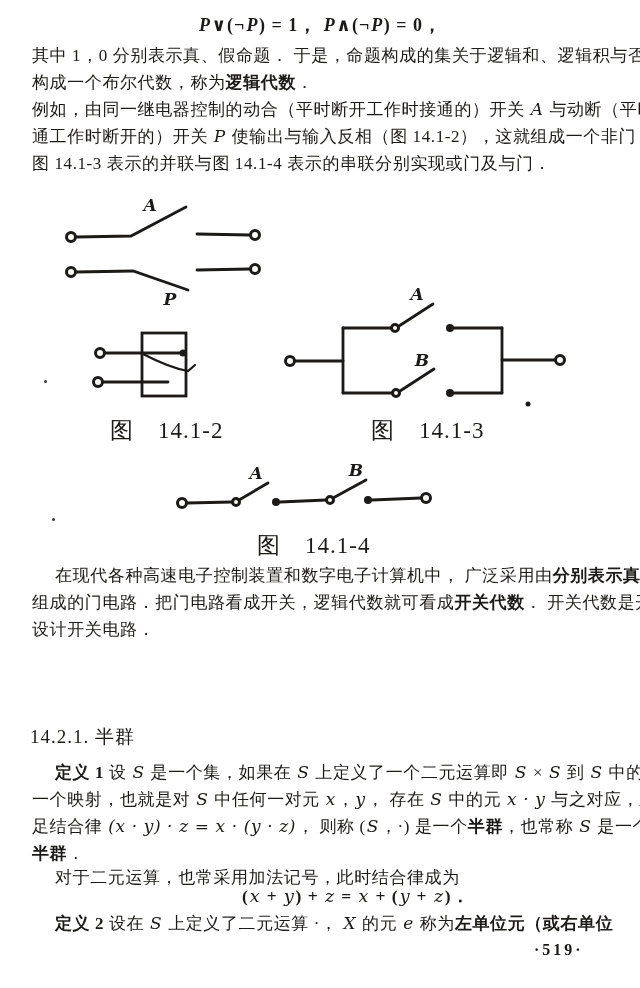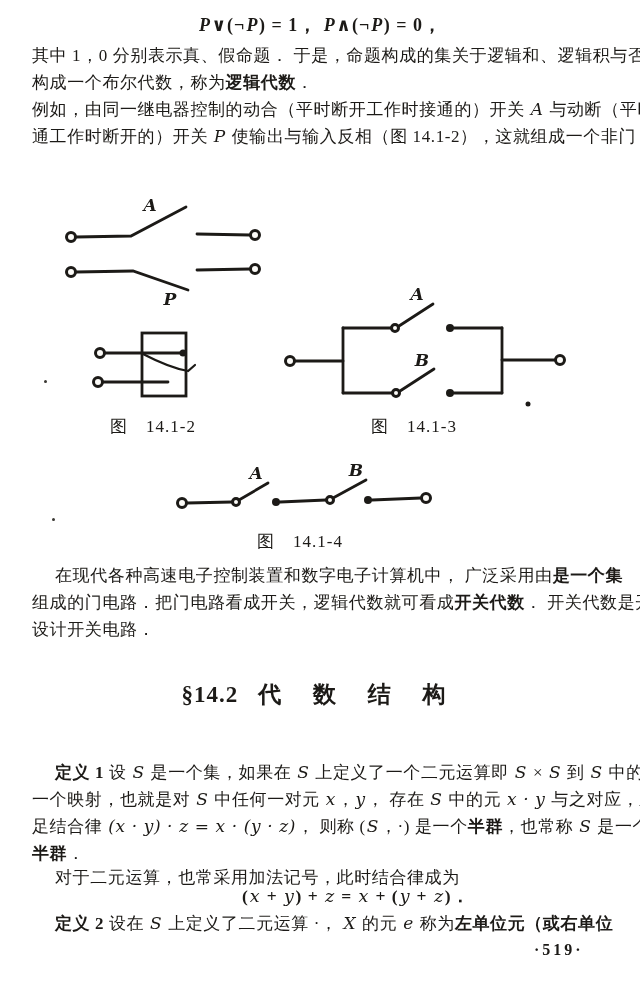--- a/index.html
+++ b/index.html
@@ -26,21 +26,21 @@
   #para1{top:42px;}
   #para2{top:96px;}
   #para3{top:562px;}
   #heading{top:680px;font-size:23px;height:30px;line-height:30px;}
   #subheading{top:724px;left:30px;font-size:19px;height:26px;line-height:26px;letter-spacing:1px;}
   #def1{top:759px;}
   #para4{top:864px;}
   #formula-mid{top:884px;height:24px;line-height:24px;font-size:17.5px;margin-left:36px;}
   #def2{top:910px;}
   #page-number{top:941px;left:534px;font-size:16px;font-weight:700;letter-spacing:3px;}
-  .caption{font-size:17px;letter-spacing:1px;white-space:nowrap;}
+  .caption{font-size:23px;letter-spacing:1px;white-space:nowrap;}
   #caption-fig2{top:415px;left:110px;}
   #caption-fig3{top:415px;left:371px;}
   #caption-fig4{top:530px;left:257px;}
   svg{display:block;overflow:visible;}
   svg .wire{stroke:#1c1a17;stroke-width:2.8;stroke-linecap:round;fill:none;}
   svg .thin{stroke:#1c1a17;stroke-width:2.2;stroke-linecap:round;fill:none;}
   svg .ring{fill:#fcfbf8;stroke:#1c1a17;stroke-width:3;}
   svg .solid{fill:#1c1a17;stroke:none;}
   svg text{font-family:"DejaVu Serif","Liberation Serif",serif;font-style:italic;font-weight:700;font-size:17px;fill:#1c1a17;}
   .speck{position:absolute;background:#3a3833;border-radius:50%;}
@@ -53,20 +53,21 @@
   <div id="formula-top" class="abs line center"><span class="seg-fv">P</span><span class="seg-fo">∨(¬</span><span class="seg-fv">P</span><span class="seg-fo">) = 1，  </span><span class="seg-fv">P</span><span class="seg-fo">∧(¬</span><span class="seg-fv">P</span><span class="seg-fo">) = 0，</span></div>
 
   <div id="para1" class="block">
     <div class="line"><span>其中 1，0 分别表示真、假命题． 于是，命题构成的集关于逻辑和、逻辑积与否定</span></div>
     <div class="line"><span>构成一个布尔代数，称为</span><span class="seg-b">逻辑代数</span><span>．</span></div>
   </div>
 
   <div id="para2" class="block">
     <div class="line"><span>例如，由同一继电器控制的动合（平时断开工作时接通的）开关 </span><span class="seg-i">A</span><span> 与动断（平时接</span></div>
     <div class="line"><span>通工作时断开的）开关 </span><span class="seg-i">P</span><span> 使输出与输入反相（图 14.1-2），这就组成一个非门．</span></div>
+    <div class="line"><span>图 14.1-3 表示的并联与图 14.1-4 表示的串联分别实现或门及与门．</span></div>
   </div>
 
   <svg class="abs" style="left:40px;top:195px;" width="250" height="250" viewBox="0 0 250 250">
     <circle class="ring" cx="31" cy="42" r="4.5"></circle>
     <path class="wire" d="M36,42 L91,41 L146,12"></path>
     <text x="110" y="16" text-anchor="middle">A</text>
     <path class="wire" d="M157,39 L210,40"></path>
     <circle class="ring" cx="215" cy="40" r="4.5"></circle>
 
     <circle class="ring" cx="31" cy="77" r="4.5"></circle>
@@ -119,27 +120,27 @@
     <circle class="ring" cx="170" cy="40" r="3.5"></circle>
     <path class="wire" d="M173,38 L206,20"></path>
     <text x="196" y="16" text-anchor="middle">B</text>
     <circle class="solid" cx="208" cy="40" r="4"></circle>
     <path class="wire" d="M212,40 L261,38"></path>
     <circle class="ring" cx="266" cy="38" r="4.5"></circle>
   </svg>
   <div id="caption-fig4" class="abs caption">图　14.1-4</div>
 
   <div id="para3" class="block">
-    <div class="line indent"><span>在现代各种高速电子控制装置和数字电子计算机中， 广泛采用由</span><span class="seg-b">是一个集</span></div>
+    <div class="line indent"><span>在现代各种高速电子控制装置和数字电子计算机中， 广泛采用由</span><span class="seg-b">分别表示真</span></div>
     <div class="line"><span>组成的门电路．把门电路看成开关，逻辑代数就可看成</span><span class="seg-b">开关代数</span><span>． 开关代数是开</span></div>
     <div class="line"><span>设计开关电路．</span></div>
   </div>
 
-  <div id="heading" class="abs center"><span class="seg-hnum">§14.2</span><span class="seg-htitle">代 数 结 构</span></div>
 
+  <div id="subheading" class="abs">14.2.1. 半群</div>
 
   <div id="def1" class="block">
     <div class="line indent"><span class="seg-b">定义 1</span><span>  设 </span><span class="seg-i">S</span><span> 是一个集，如果在 </span><span class="seg-i">S</span><span> 上定义了一个二元运算即 </span><span class="seg-i">S</span><span> × </span><span class="seg-i">S</span><span> 到 </span><span class="seg-i">S</span><span> 中的</span></div>
     <div class="line"><span>一个映射，也就是对 </span><span class="seg-i">S</span><span> 中任何一对元 </span><span class="seg-i">x</span><span>，</span><span class="seg-i">y</span><span>， 存在 </span><span class="seg-i">S</span><span> 中的元 </span><span class="seg-i">x · y</span><span> 与之对应，且满</span></div>
     <div class="line"><span>足结合律 </span><span class="seg-i">(x · y) · z = x · (y · z)</span><span>， 则称 (</span><span class="seg-i">S</span><span>，·) 是一个</span><span class="seg-b">半群</span><span>，也常称 </span><span class="seg-i">S</span><span> 是一个</span></div>
     <div class="line"><span class="seg-b">半群</span><span>．</span></div>
   </div>
 
   <div id="para4" class="block">
     <div class="line indent"><span>对于二元运算，也常采用加法记号，此时结合律成为</span></div>

